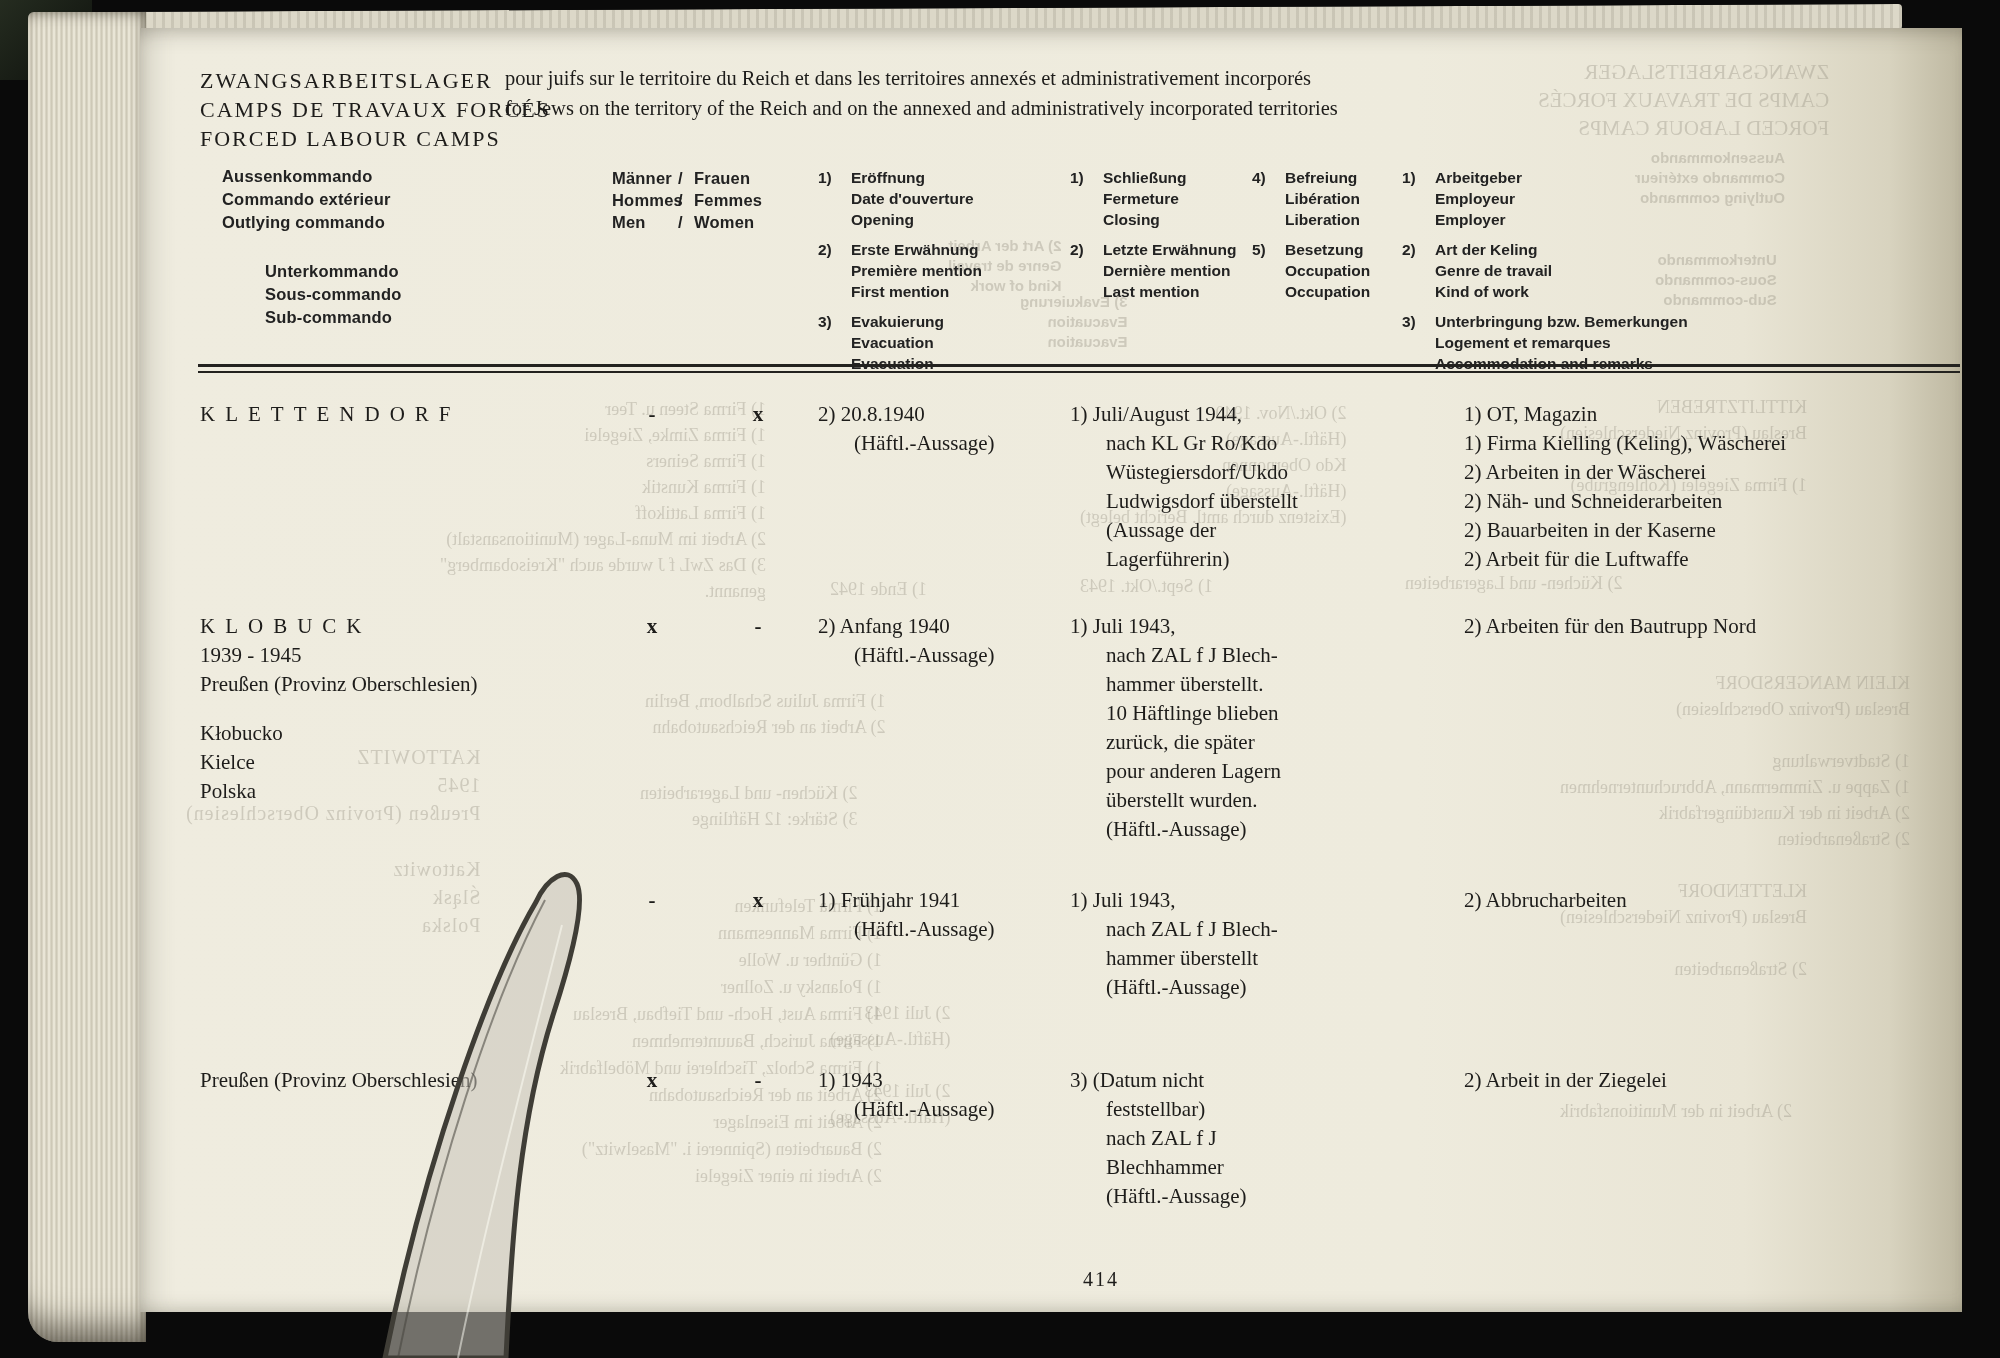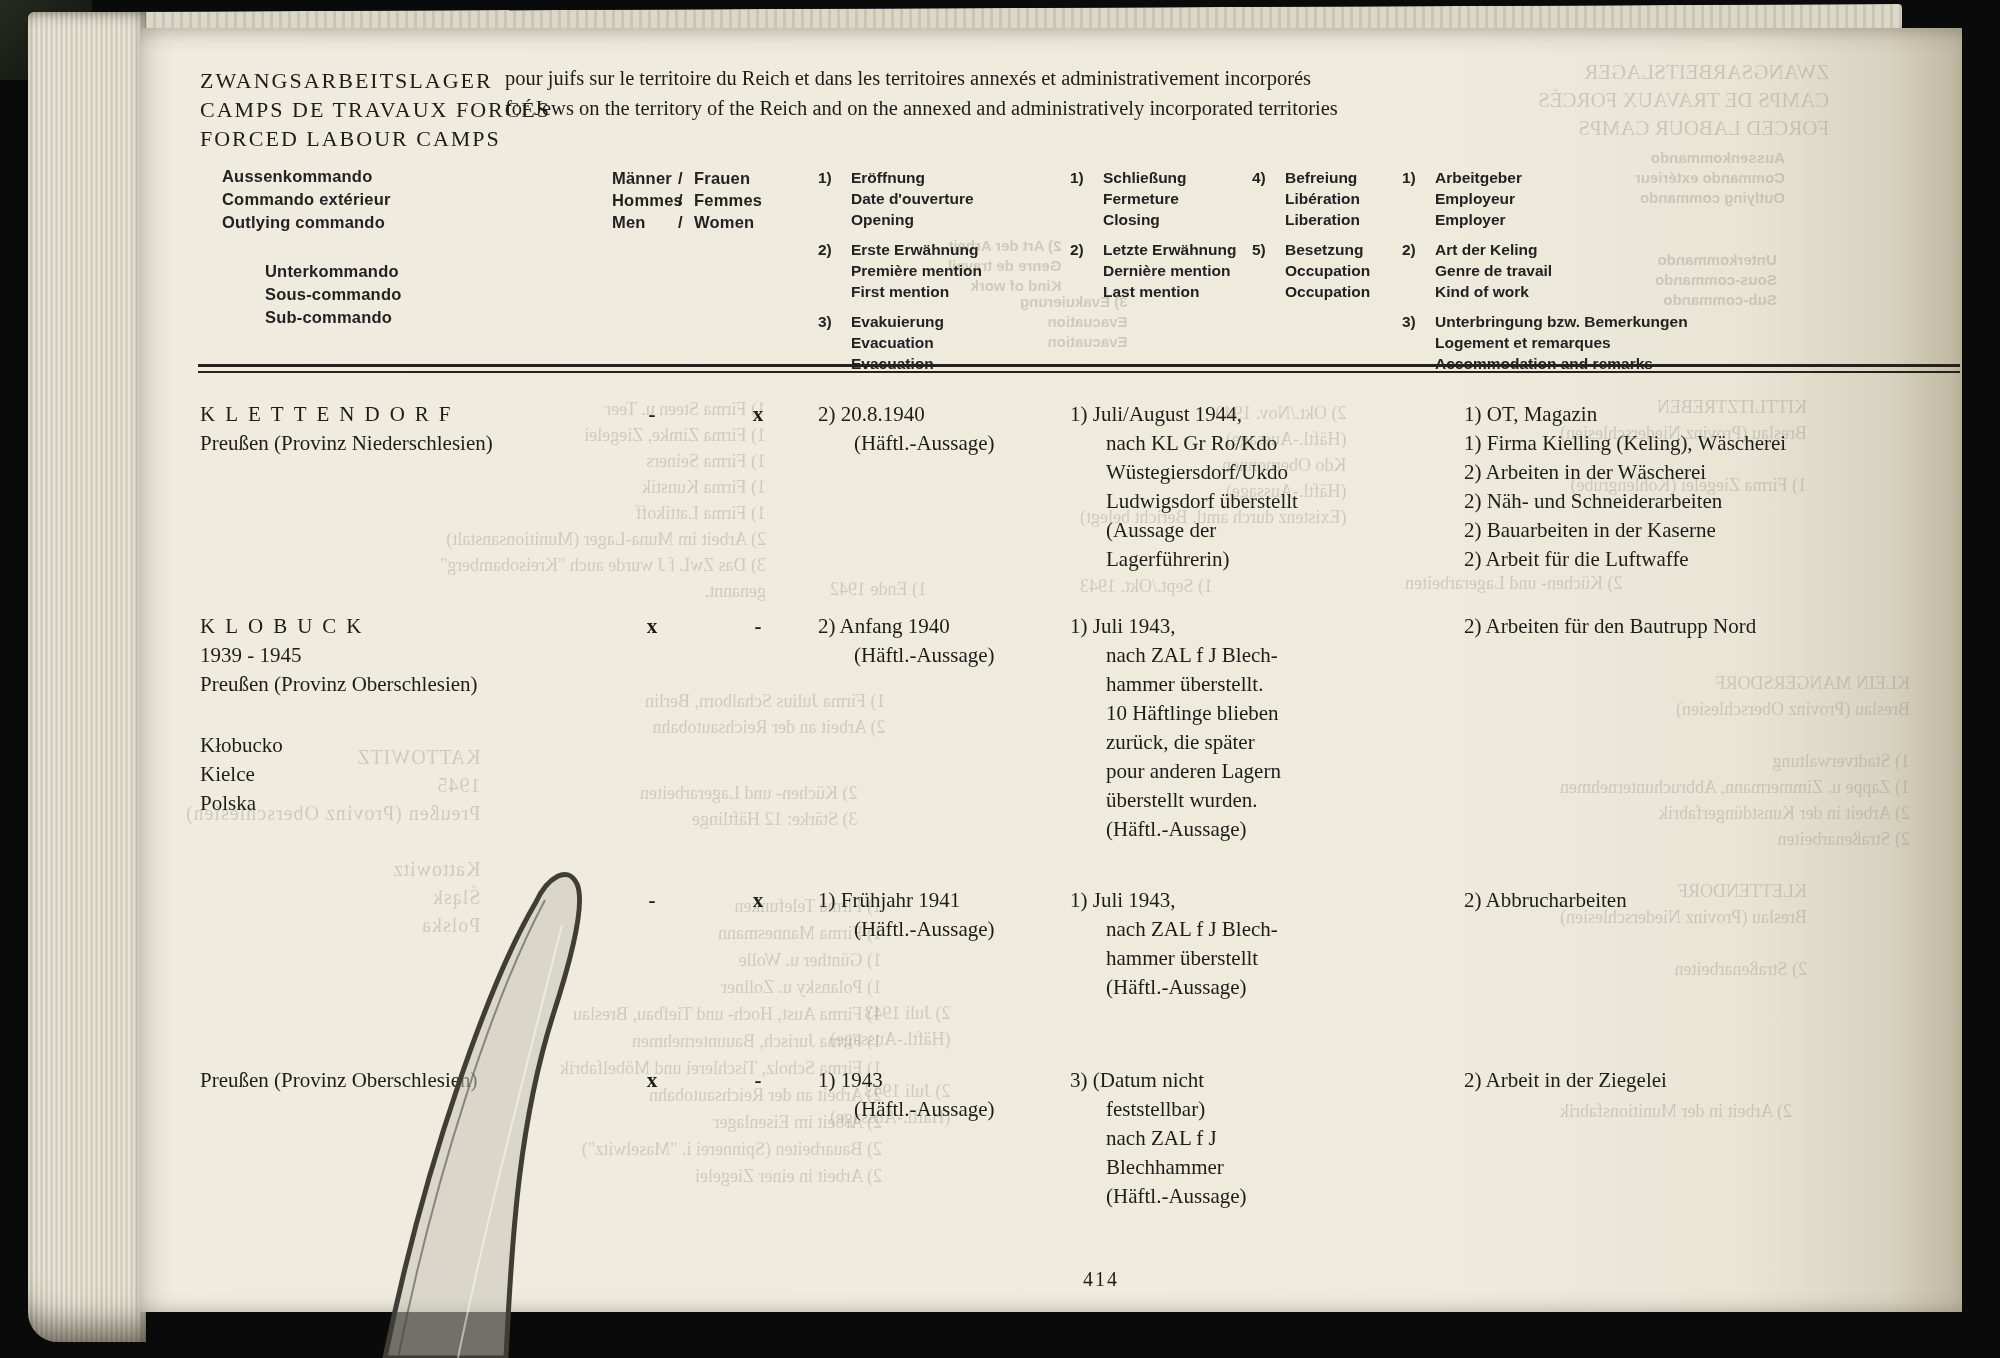--- a/index.html
+++ b/index.html
@@ -45,21 +45,21 @@
   .hitem{display:flex;gap:9px;margin-bottom:9px;}
   .hnum{width:24px;flex:none;}
   .rule{position:absolute;left:58px;top:336px;width:1762px;border-top:3px solid #23221f;}
   .rule::after{content:"";display:block;margin-top:4px;border-top:2px solid #23221f;}
 
   
   .row{position:absolute;left:0;width:100%;font-size:21px;line-height:29px;}
   .row0{top:372px;} .row1{top:584px;} .row2{top:858px;} .row3{top:1038px;}
   .names{position:absolute;left:60px;width:440px;}
   .camp-name{letter-spacing:10px;}
-  .alt-gap{margin-top:32px;}
+  .alt-gap{margin-top:20px;}
   .marker{position:absolute;width:40px;text-align:center;font-weight:bold;}
   .marker.men{left:492px;} .marker.women{left:598px;}
   .cell{position:absolute;}
   .col-opening{left:678px;width:250px;}
   .col-closing{left:930px;width:265px;}
   .col-work{left:1296px;width:545px;margin-left:28px;}
   .line.indent{padding-left:36px;}
   .pagenum{position:absolute;left:943px;top:1240px;font-size:20px;letter-spacing:2px;}
 
   
@@ -280,21 +280,20 @@
           </div>
         </div>
       </div>
 
     <div class="rule"></div>
 
     <div id="rows">
         <div class="row row0">
           <div class="names">
             <div class="camp-name">KLETTENDORF</div>
-            <div class="sub-line">Preußen (Provinz Niederschlesien)</div>
           </div>
           <div class="marker men">-</div>
           <div class="marker women">x</div>
           <div class="cell col-opening">
             <div class="line">2) 20.8.1940</div>
             <div class="line indent">(Häftl.-Aussage)</div>
           </div>
           <div class="cell col-closing">
             <div class="line">1) Juli/August 1944,</div>
             <div class="line indent">nach KL Gr Ro/Kdo</div>

